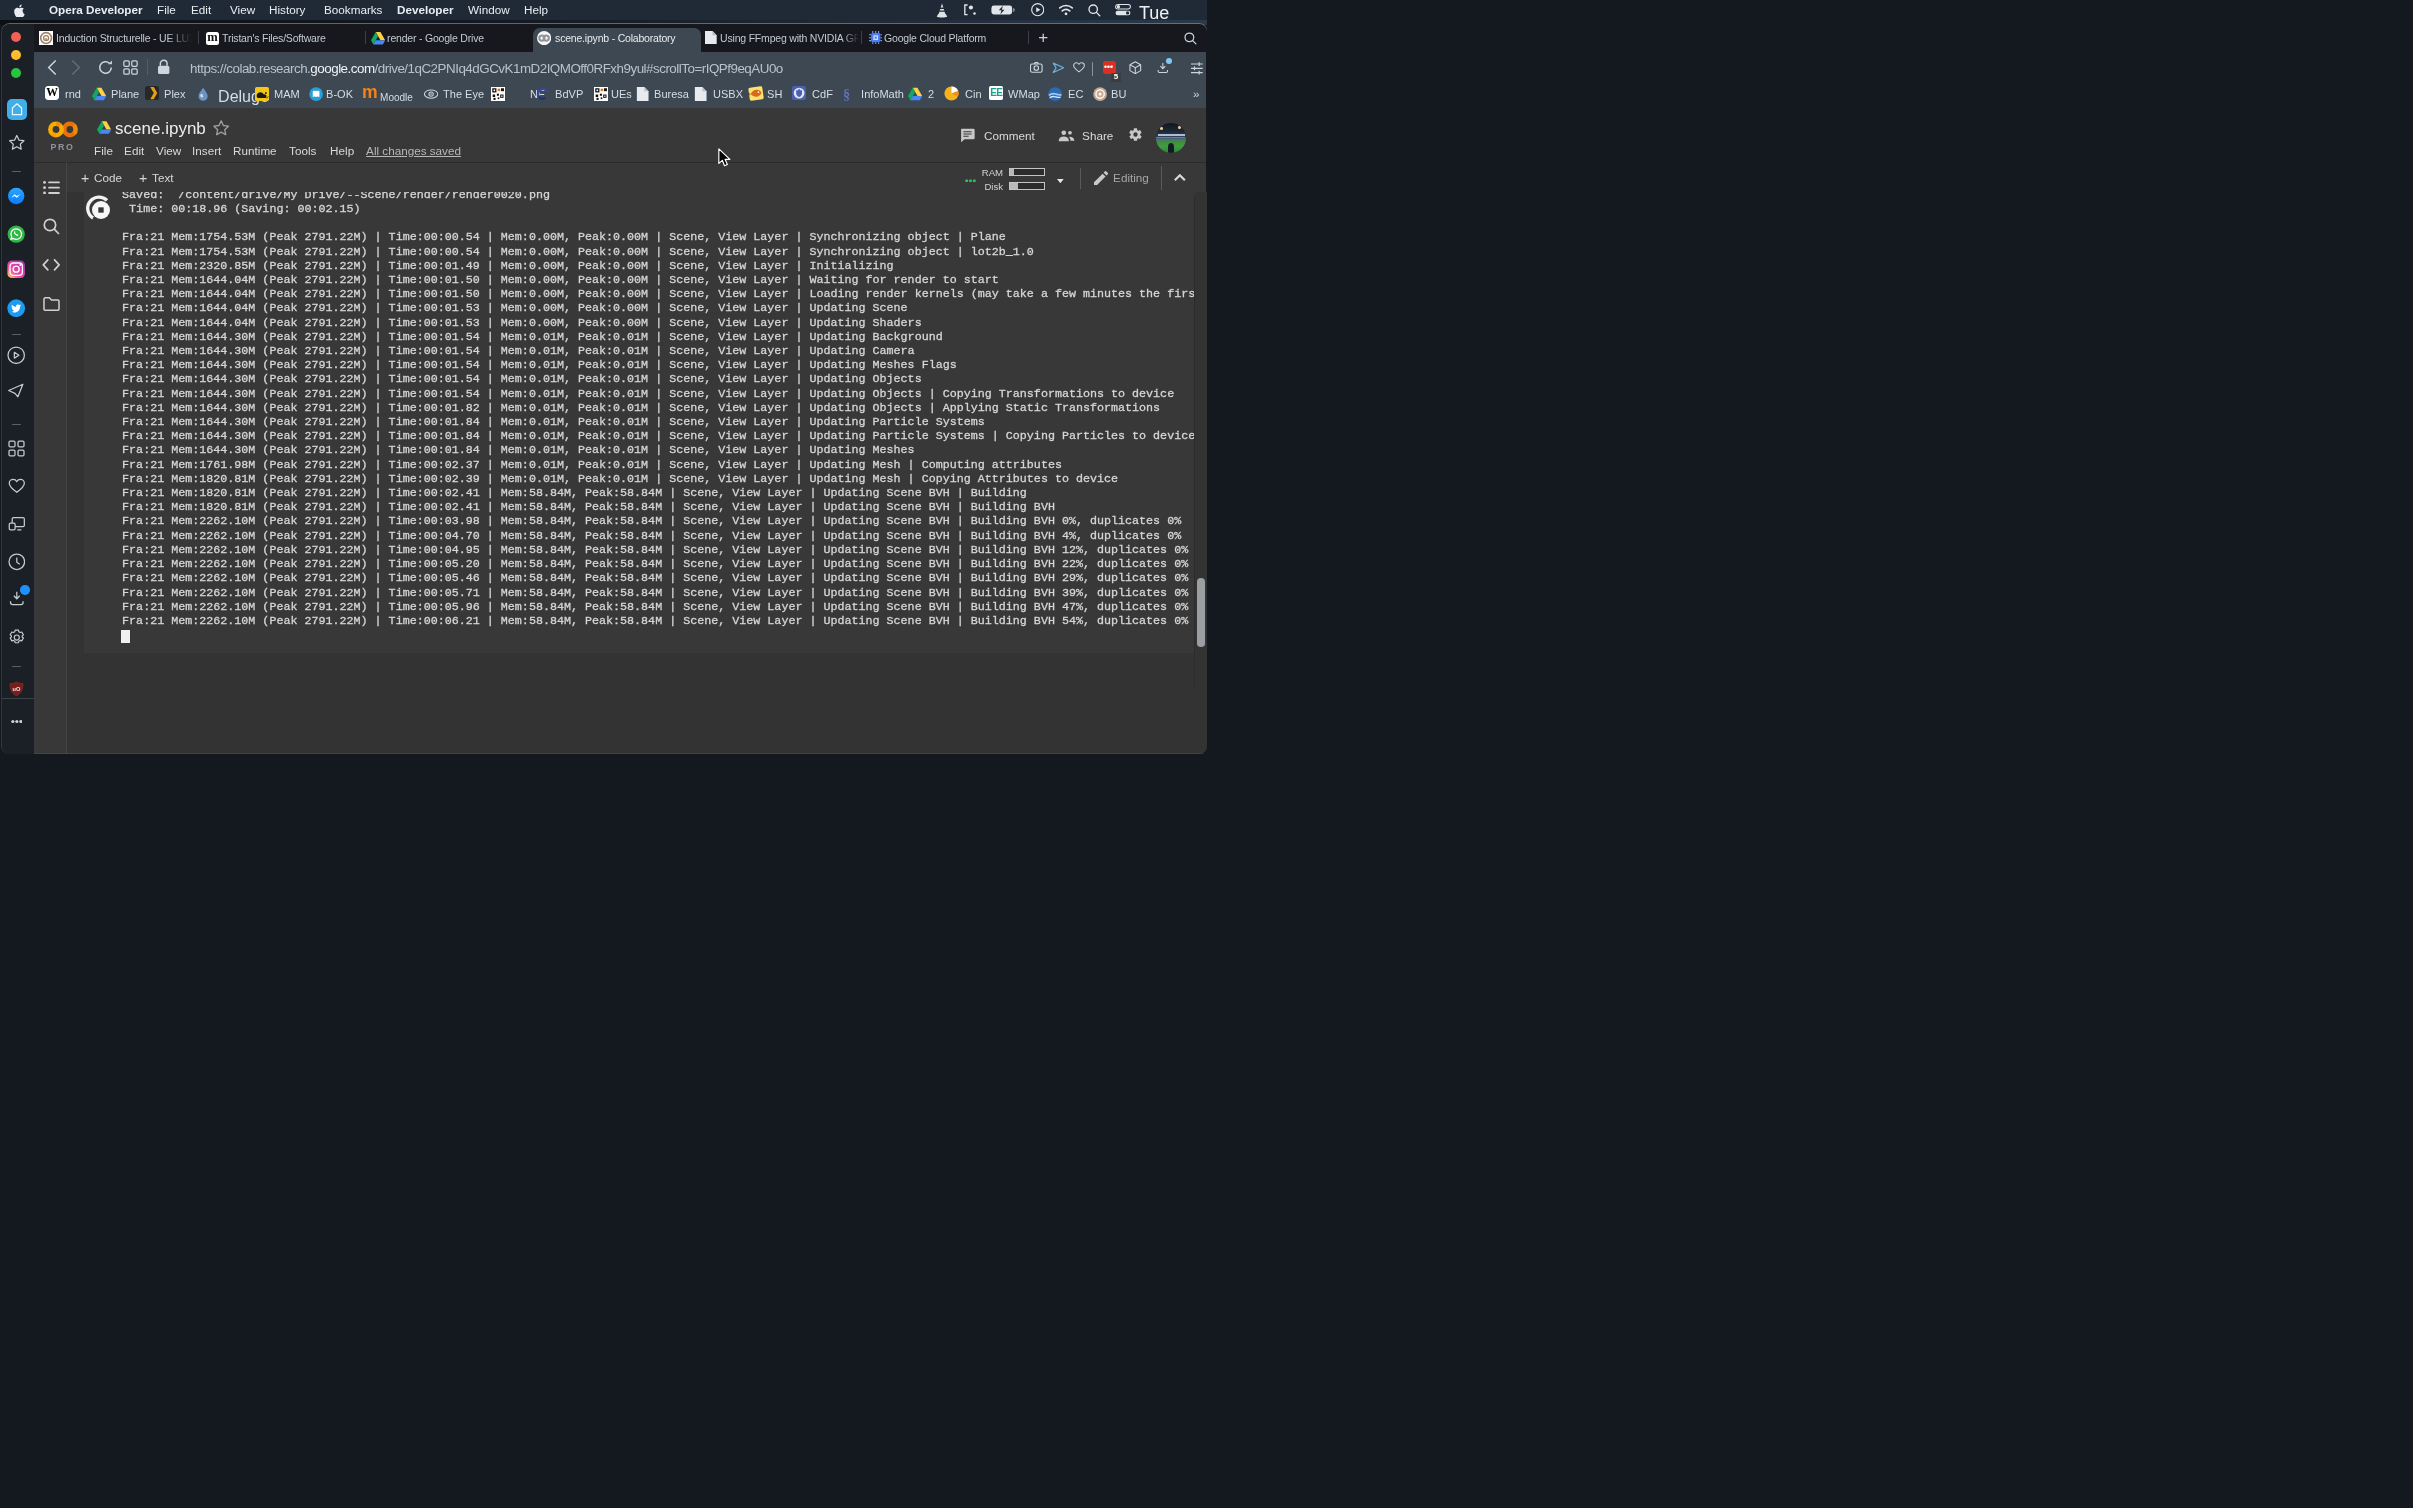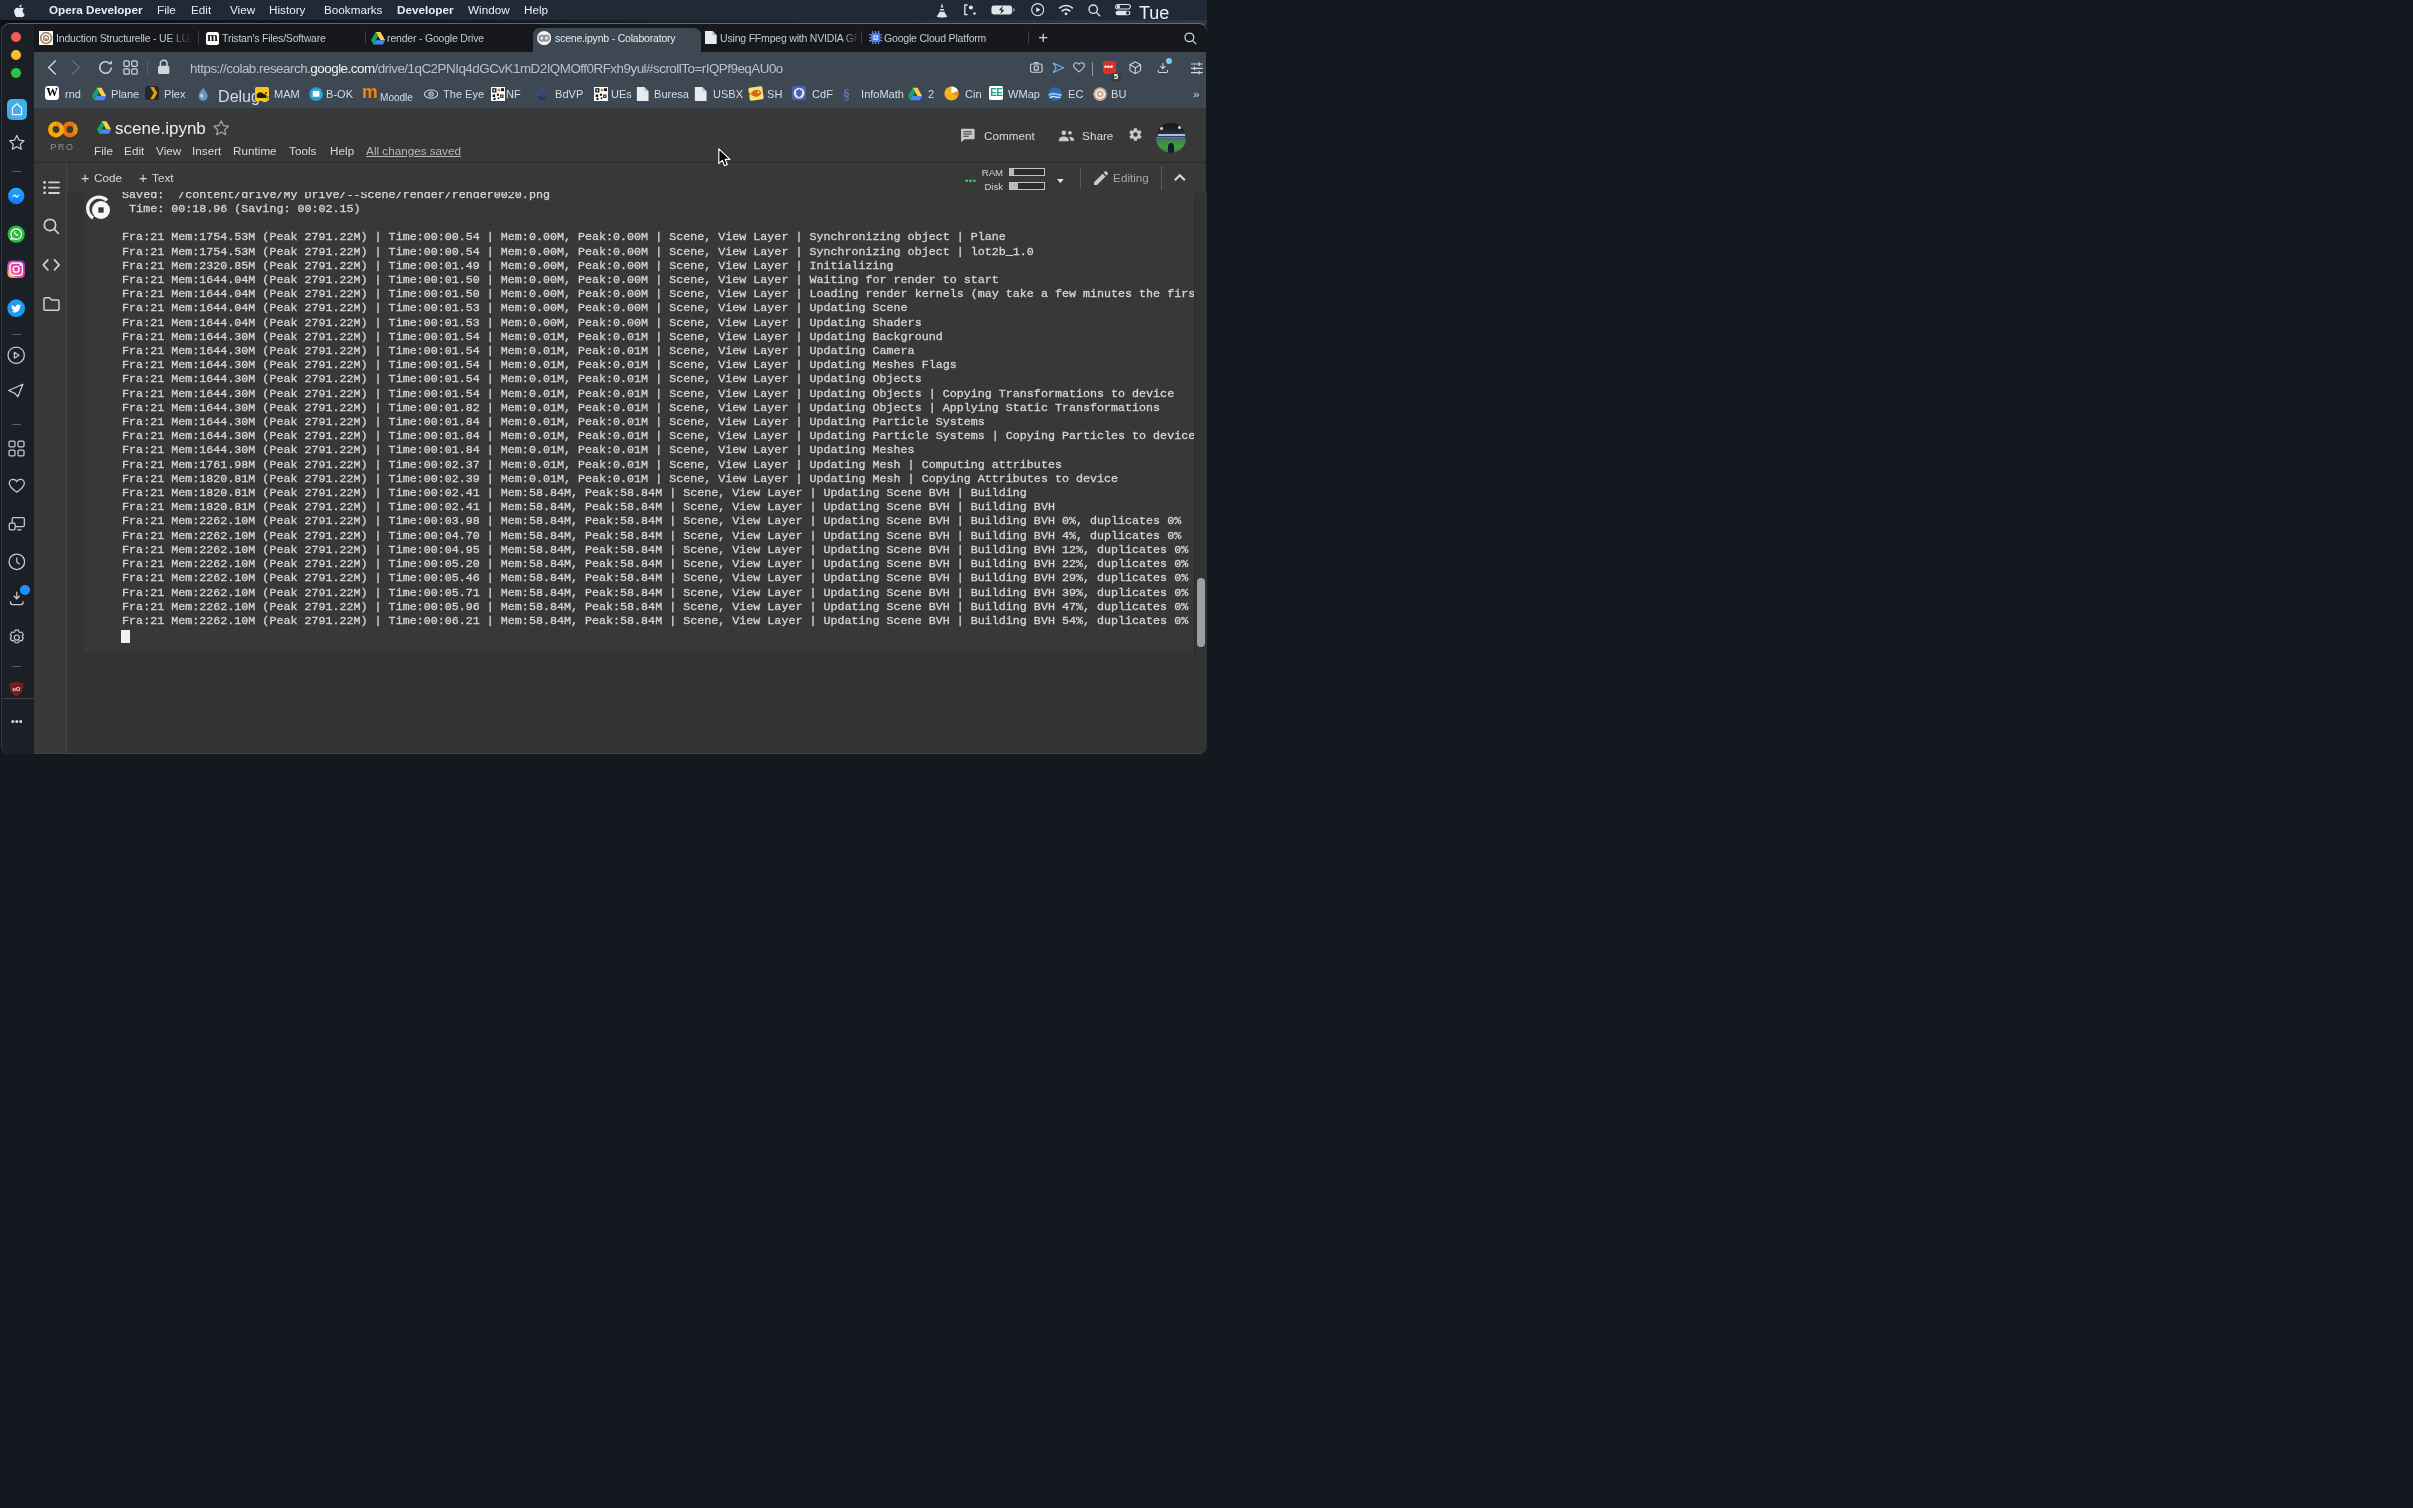--- a/index.html
+++ b/index.html
@@ -227,21 +227,21 @@
         <rect x="3" y="3" width="2" height="2" fill="#fff"></rect>
         <rect x="8" y="2" width="3" height="3" fill="#e8720c"></rect>
         <rect x="12" y="1.5" width="3.5" height="3.5" fill="#111"></rect>
         <rect x="2" y="9" width="3" height="3" fill="#111"></rect>
         <rect x="7" y="8" width="2.5" height="2.5" fill="#111"></rect>
         <rect x="11" y="9" width="4" height="4" fill="#111"></rect>
         <rect x="12.2" y="10.2" width="1.6" height="1.6" fill="#fff"></rect>
         <rect x="3" y="13" width="2.5" height="2.5" fill="#111"></rect>
         <rect x="8" y="12.5" width="2" height="2" fill="#111"></rect>
       </svg>
-      <div class="abs" style="left:504px;top:64px;width:251px;height:12.6px;font-size:11px;color:#d7dde3;white-space:nowrap">NF</div>
+      <div class="abs" style="left:528px;top:64px;width:251px;height:12.6px;font-size:11px;color:#d7dde3;white-space:nowrap">NF</div>
       <svg class="abs" style="left:533px;top:63px" width="15" height="14.2" viewBox="0 0 18 17">
         <path d="M14.5 5C13 2.6 9.8 1.6 7.2 2.8 4 4.3 2.8 8 4.4 11.2c1.3 2.5 4.3 3.6 6.8 2.4" fill="none" stroke="#35489e" stroke-width="3" stroke-linecap="round"></path>
         <path d="M11.2 13.6c-2 1-4.4.3-5.7-1.4" fill="none" stroke="#25336f" stroke-width="3" stroke-linecap="round"></path>
       </svg>
       <div class="abs" style="left:553px;top:64px;width:251px;height:12.6px;font-size:11px;color:#d7dde3;white-space:nowrap">BdVP</div>
       <svg class="abs" style="left:592px;top:63px" width="14.2" height="14.2" viewBox="0 0 17 17">
         <rect width="17" height="17" fill="#fff"></rect>
         <rect x="1.5" y="1.5" width="5" height="5" fill="#111"></rect>
         <rect x="3" y="3" width="2" height="2" fill="#fff"></rect>
         <rect x="8" y="2" width="3" height="3" fill="#e8720c"></rect>
@@ -410,21 +410,21 @@
       <div class="abs" style="left:32px;top:138px;width:31px;height:592px;background:#383838"></div>
       <div class="abs" style="left:32px;top:138px;width:1172px;height:0.8px;background:#2b2b2b"></div>
       <div class="abs" style="left:64px;top:138px;width:0.8px;height:592px;background:#454545"></div>
       <svg class="abs" style="left:46px;top:96px" width="30" height="19" viewBox="0 0 36 22.5">
 <circle cx="26.3" cy="11.2" r="6.8" fill="none" stroke="#e8710a" stroke-width="5.4"></circle>
 <circle cx="9.6" cy="11.2" r="6.8" fill="none" stroke="#f9ab00" stroke-width="5.4"></circle>
 <path d="M9.6 4.4a6.8 6.8 0 0 1 4.8 2" fill="none" stroke="#e8710a" stroke-width="5.4" opacity=".5"></path>
 <path d="M9.6 18a6.8 6.8 0 0 1-4.8-2" fill="none" stroke="#f29900" stroke-width="5.4" opacity=".55"></path>
 <path d="M31.1 6.4a6.8 6.8 0 0 1 0 9.6" fill="none" stroke="#f9ab00" stroke-width="5.4" opacity=".45"></path>
 </svg>
-      <div class="abs" style="left:48px;top:118px;width:25px;height:9.2px;font-size:8.8px;font-weight:400;color:#8f959b;letter-spacing:1.7px;text-align:center">PRO</div>
+      <div class="abs" style="left:48px;top:118px;width:25px;height:9.2px;font-size:8.8px;font-weight:700;color:#8f959b;letter-spacing:1.7px;text-align:center">PRO</div>
       <svg class="abs" style="left:95px;top:97px" width="14.2" height="13" viewBox="0 0 24 21">
 <path fill="#FFCF48" d="M8 0h8l8 14h-8z"></path>
         <path fill="#11A861" d="M8 0L0 14l4 7 8-14z"></path>
         <path fill="#4688F4" d="M4 21l4-7h16l-4 7z"></path>
       </svg>
       <div class="abs" style="left:113px;top:95px;width:168px;height:20px;font-size:17px;color:#ececec;white-space:nowrap">scene.ipynb</div>
       <svg class="abs" style="left:210px;top:95px" width="18.4" height="18.4" viewBox="0 0 22 22">
 <path d="M11 2.2l2.6 5.6 6.1.8-4.5 4.2 1.2 6-5.4-3-5.4 3 1.2-6L2.3 8.6l6.1-.8z" fill="none" stroke="#9aa0a6" stroke-width="1.6" stroke-linejoin="round"></path>
       </svg>
       <div class="abs" style="left:92px;top:120px;width:50px;height:14.2px;font-size:11.7px;color:#d9d9d9">File</div>

